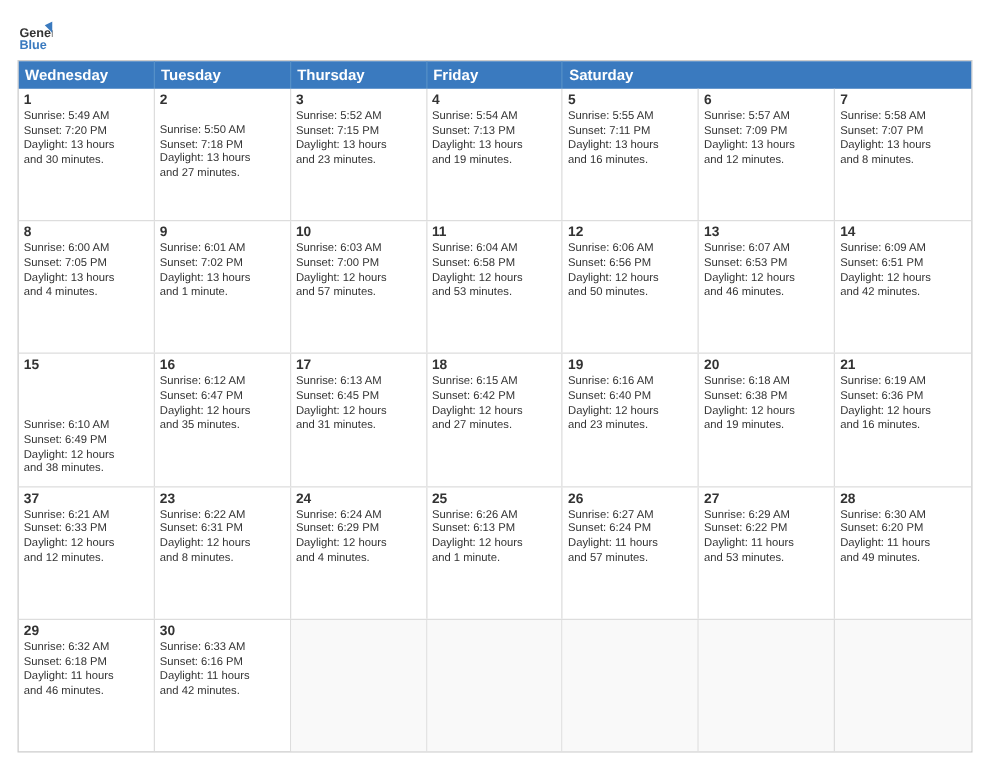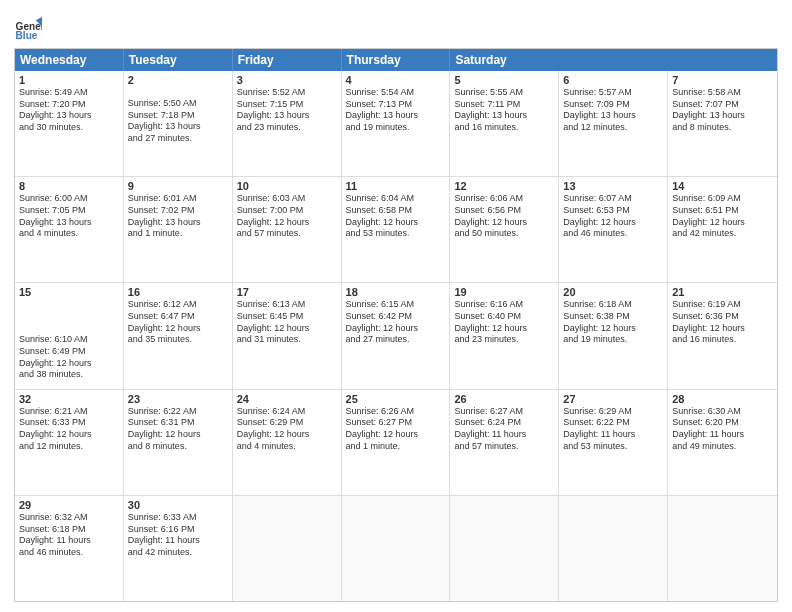--- a/index.html
+++ b/index.html
@@ -115,22 +115,22 @@
     <div class="title-area">
       <div class="month-title"></div>
       <div class="location"></div>
     </div>
   </div>
 
   <div class="calendar">
     <div class="cal-header" id="cal-header">
         <div class="cal-header-cell">Wednesday</div>
         <div class="cal-header-cell">Tuesday</div>
+        <div class="cal-header-cell">Thursday</div>
         <div class="cal-header-cell">Friday</div>
-        <div class="cal-header-cell">Thursday</div>
         <div class="cal-header-cell">Saturday</div>
       </div>
     <div class="cal-body" id="cal-body">
         <div class="cal-row">
           <div class="cal-cell">
             <span class="day-num">1</span>
             <div class="cell-text" style="white-space: pre-line;">Sunrise: 5:49 AM
 Sunset: 7:20 PM
 Daylight: 13 hours
 and 30 minutes.</div>
@@ -275,21 +275,21 @@
           <div class="cal-cell">
             <span class="day-num">21</span>
             <div class="cell-text" style="white-space: pre-line;">Sunrise: 6:19 AM
 Sunset: 6:36 PM
 Daylight: 12 hours
 and 16 minutes.</div>
           </div>
         </div>
         <div class="cal-row">
           <div class="cal-cell">
-            <span class="day-num">32</span>
+            <span class="day-num">37</span>
             <div class="cell-text" style="white-space: pre-line;">Sunrise: 6:21 AM
 Sunset: 6:33 PM
 Daylight: 12 hours
 and 12 minutes.</div>
           </div>
           <div class="cal-cell">
             <span class="day-num">23</span>
             <div class="cell-text" style="white-space: pre-line;">Sunrise: 6:22 AM
 Sunset: 6:31 PM
 Daylight: 12 hours
@@ -298,21 +298,21 @@
           <div class="cal-cell">
             <span class="day-num">24</span>
             <div class="cell-text" style="white-space: pre-line;">Sunrise: 6:24 AM
 Sunset: 6:29 PM
 Daylight: 12 hours
 and 4 minutes.</div>
           </div>
           <div class="cal-cell">
             <span class="day-num">25</span>
             <div class="cell-text" style="white-space: pre-line;">Sunrise: 6:26 AM
-Sunset: 6:27 PM
+Sunset: 6:13 PM
 Daylight: 12 hours
 and 1 minute.</div>
           </div>
           <div class="cal-cell">
             <span class="day-num">26</span>
             <div class="cell-text" style="white-space: pre-line;">Sunrise: 6:27 AM
 Sunset: 6:24 PM
 Daylight: 11 hours
 and 57 minutes.</div>
           </div>

